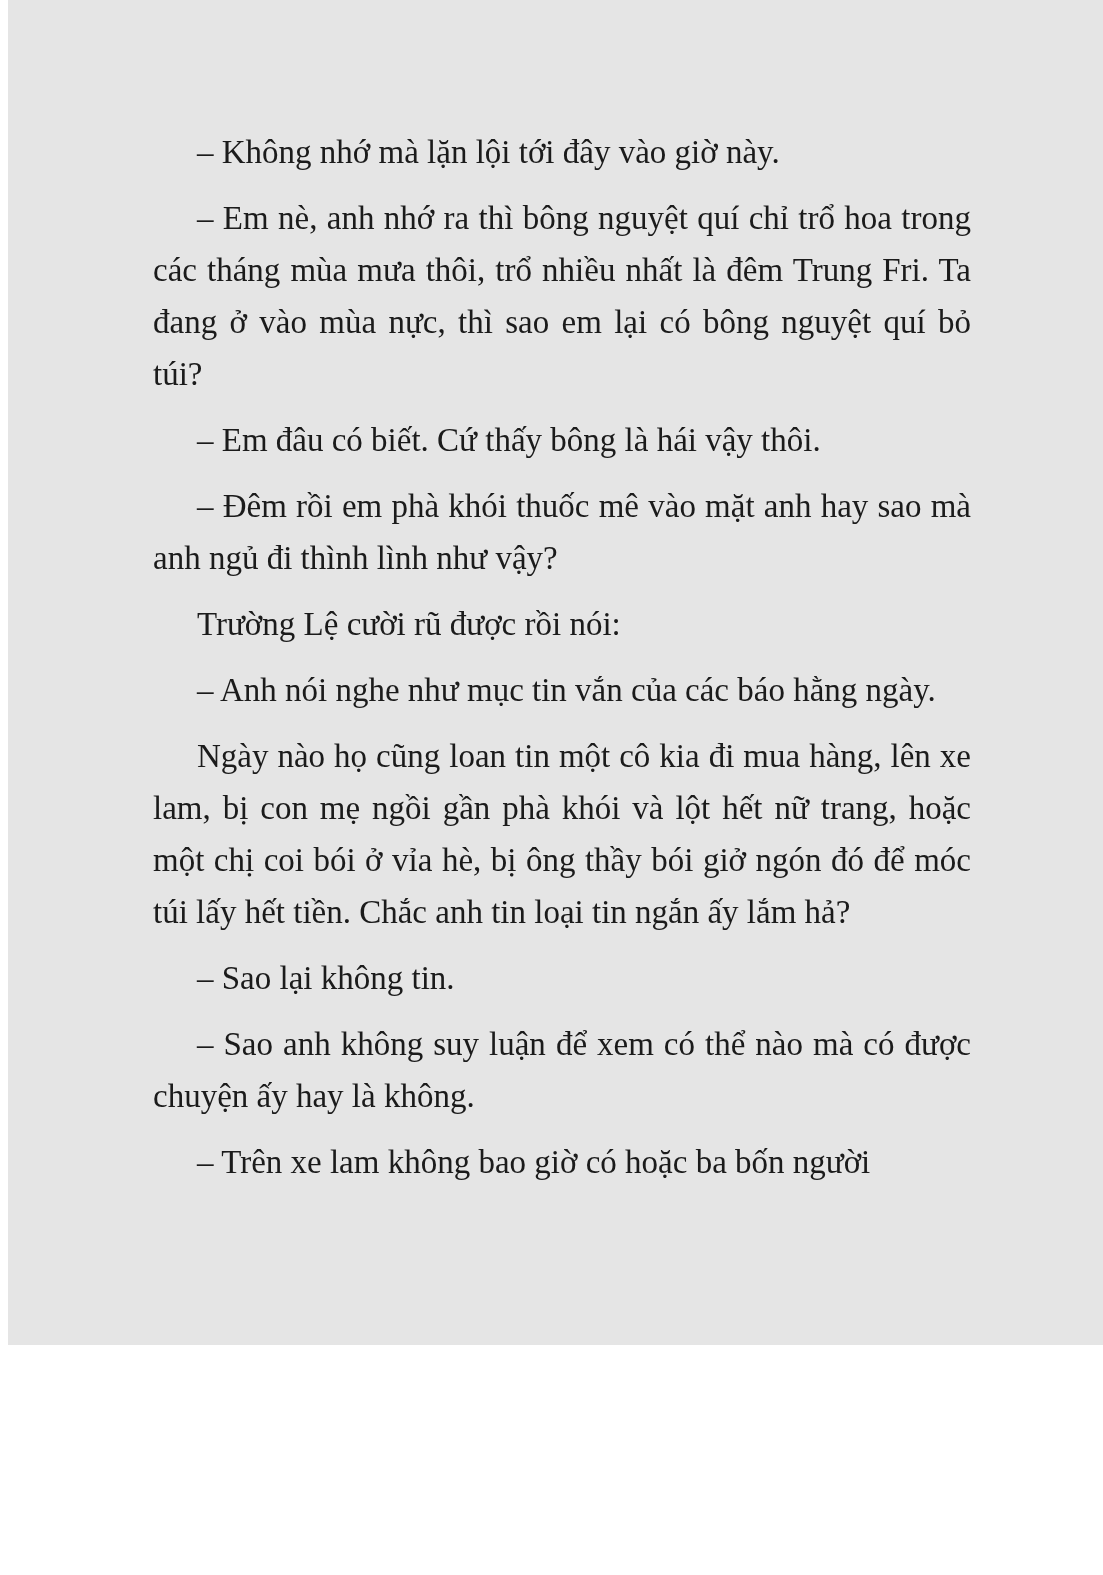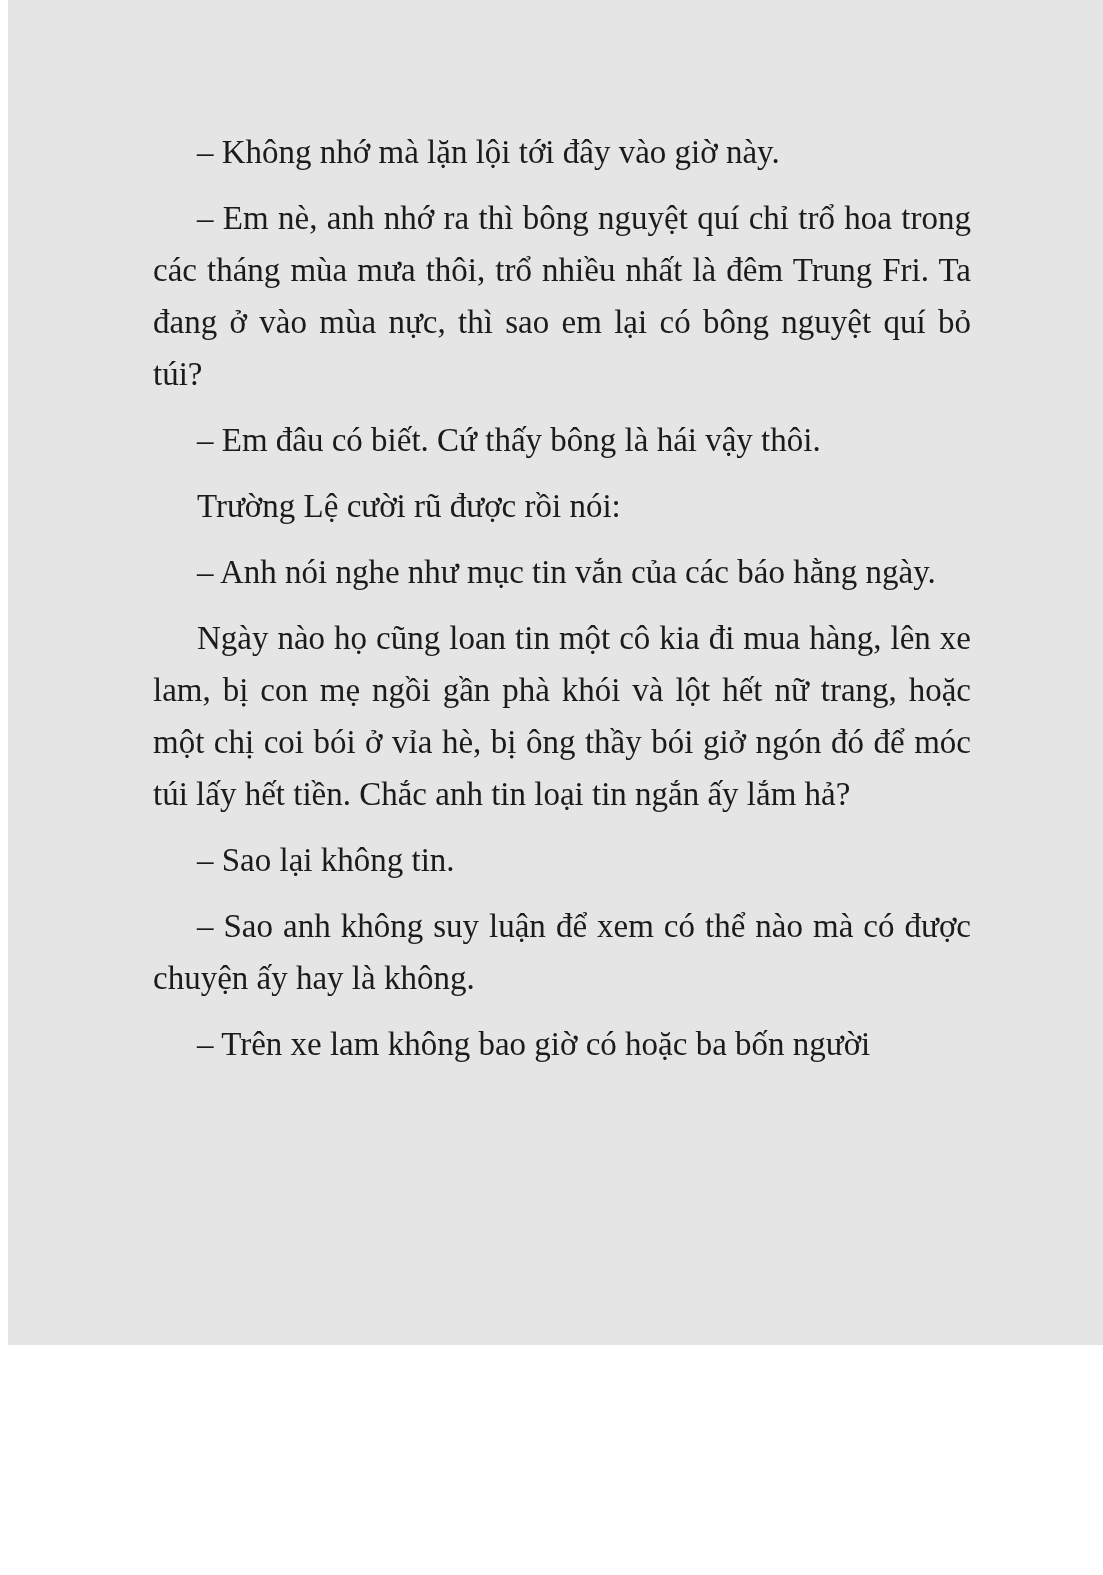--- a/index.html
+++ b/index.html
@@ -67,20 +67,21 @@
 </style>
 </head>
 <body>
 
 <div class="page">
 
   <div class="text-block">
     <p>– Không nhớ mà lặn lội tới đây vào giờ này.</p>
     <p>– Em nè, anh nhớ ra thì bông nguyệt quí chỉ trổ hoa trong các tháng mùa mưa thôi, trổ nhiều nhất là đêm Trung Fri. Ta đang ở vào mùa nực, thì sao em lại có bông nguyệt quí bỏ túi?</p>
     <p>– Em đâu có biết. Cứ thấy bông là hái vậy thôi.</p>
+    <p>– Đêm rồi em phà khói thuốc mê vào mặt anh hay sao mà anh ngủ đi thình lình như vậy?</p>
     <p>Trường Lệ cười rũ được rồi nói:</p>
     <p>– Anh nói nghe như mục tin vắn của các báo hằng ngày.</p>
     <p>Ngày nào họ cũng loan tin một cô kia đi mua hàng, lên xe lam, bị con mẹ ngồi gần phà khói và lột hết nữ trang, hoặc một chị coi bói ở vỉa hè, bị ông thầy bói giở ngón đó để móc túi lấy hết tiền. Chắc anh tin loại tin ngắn ấy lắm hả?</p>
     <p>– Sao lại không tin.</p>
     <p>– Sao anh không suy luận để xem có thể nào mà có được chuyện ấy hay là không.</p>
     <p>– Trên xe lam không bao giờ có hoặc ba bốn người</p>
   </div>
 
   <div class="footer">
     <span class="pagenum">76</span><span class="sep">•</span><span class="author">Bình Nguyên Lộc</span>

